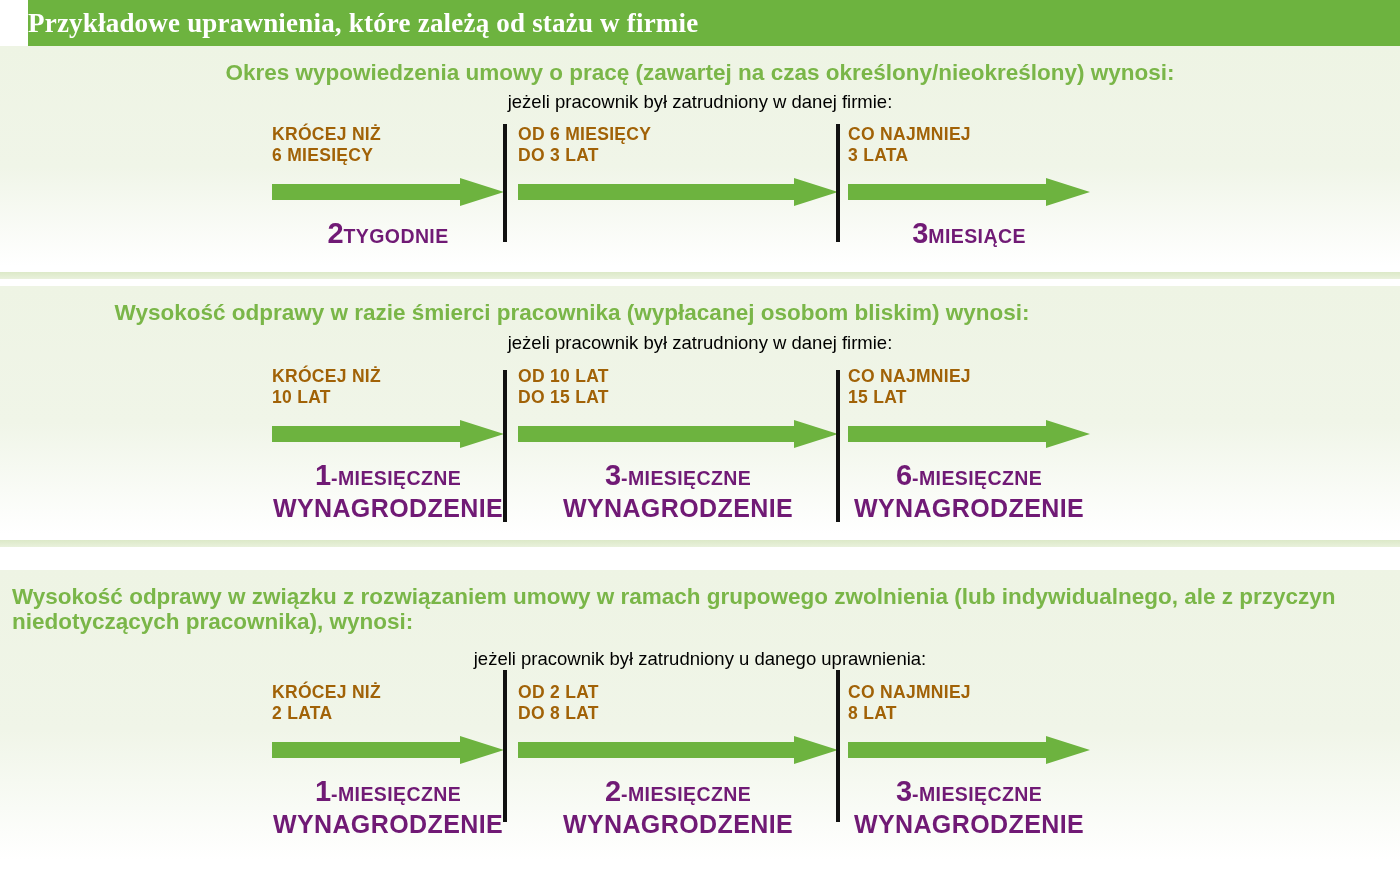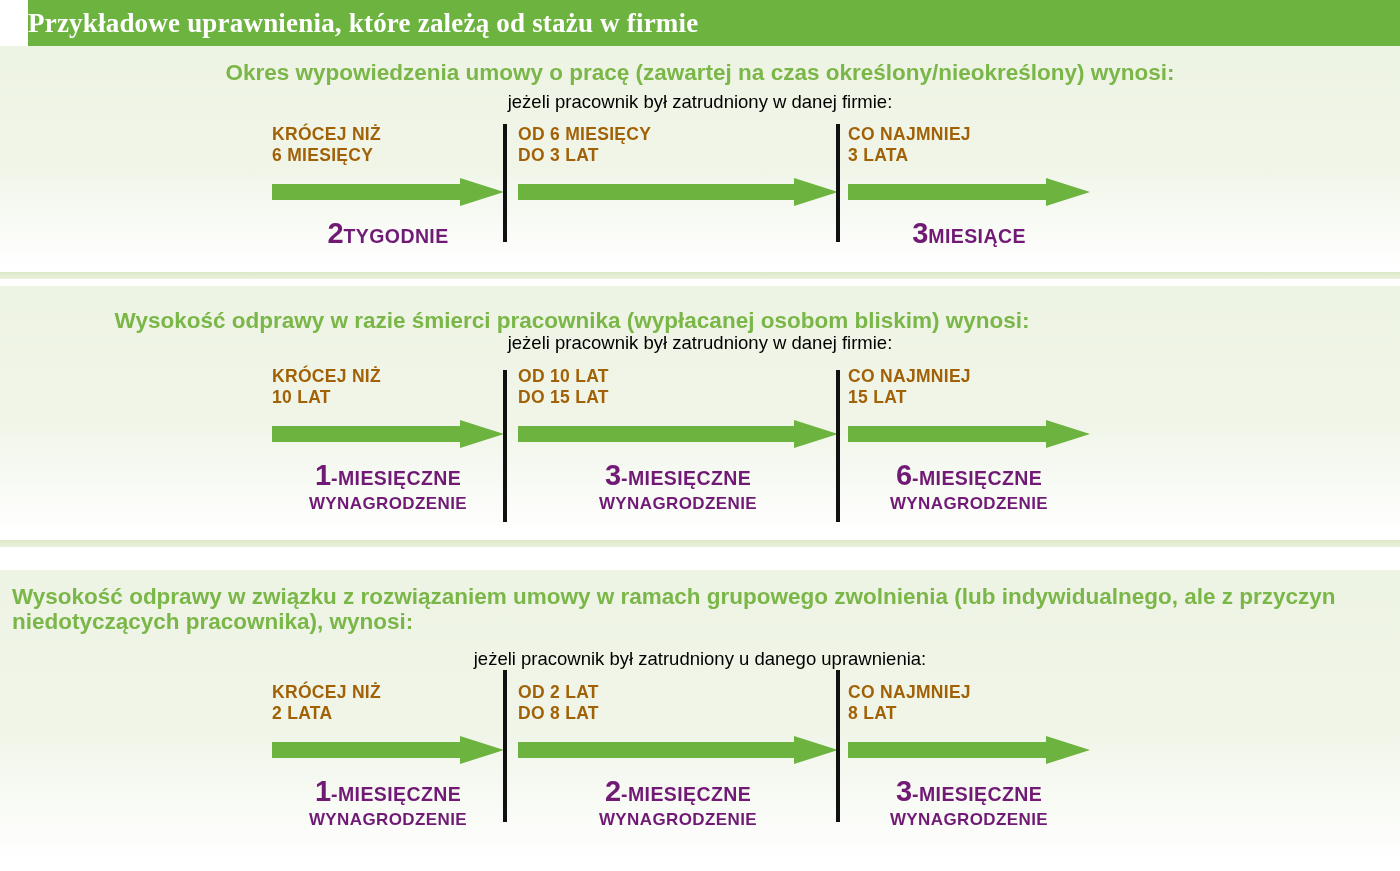--- a/index.html
+++ b/index.html
@@ -59,21 +59,21 @@
     position:absolute;
     font-size:18.5px;
     color:#000000;
     white-space:nowrap;
   }
 
   
   .h1{left:0;top:14px;width:1400px;text-align:center;}
   .s1{left:0;top:45px;width:1400px;text-align:center;}
   
-  .h2{left:0;top:14px;width:1144px;text-align:center;margin-top:8px;}
+  .h2{left:0;top:14px;width:1144px;text-align:center;}
   .s2{left:0;top:46px;width:1400px;text-align:center;}
   
   .h3{left:12px;top:14px;width:1390px;text-align:left;}
   .s3{left:0;top:78px;width:1400px;text-align:center;}
 
   
   .cols{position:absolute;left:0;width:1400px;height:auto;}
   .c1-cols{top:78px;}
   .c2-cols{top:80px;}
   .c3-cols{top:112px;}
@@ -104,21 +104,21 @@
     text-align:center;
     color:#701a75;
     font-weight:bold;
     margin-top:4px;
     line-height:1.18;
     white-space:nowrap;
   }
   .val .num{font-size:29px;letter-spacing:0;}
   .val .unit{font-size:19.5px;text-transform:uppercase;letter-spacing:.4px;}
   .val .line2{
-    display:block;font-size:17px;text-transform:uppercase;
+    display:block;font-size:25px;text-transform:uppercase;
     letter-spacing:.4px;margin-top:2px;
   }
 
   
   .vdiv{position:absolute;width:4px;background:#111111;}
 
   .vd-s1-a{left:503px;top:124px;height:118px;}
   .vd-s1-b{left:836px;top:124px;height:118px;}
   .vd-s2-a{left:503px;top:370px;height:152px;}
   .vd-s2-b{left:836px;top:370px;height:152px;}

